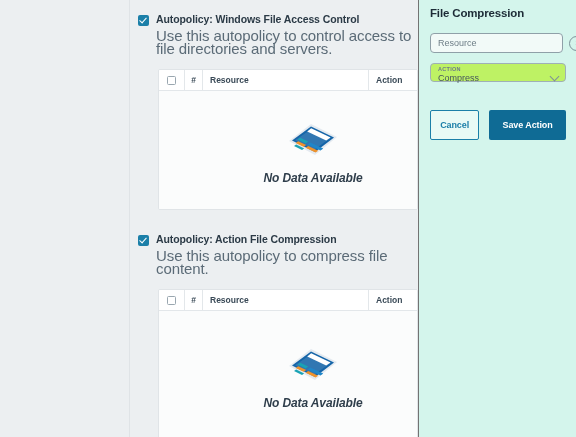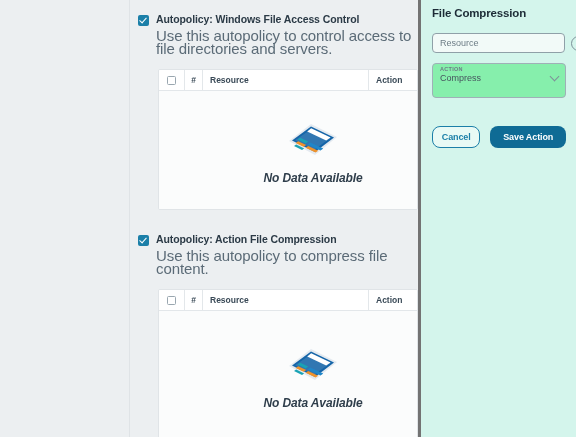--- a/index.html
+++ b/index.html
@@ -161,21 +161,21 @@
     font-style: italic;
   }
 
   
   .right-panel {
     width: 158px;
     flex: 0 0 158px;
     background: #d4f5ec;
     box-sizing: border-box;
     padding: 6px 10px 0 11px;
-    border-left: 3px solid #737373;
+    border-left: 1px solid #737373;
   }
 
   .panel-title {
     font-size: 11.5px;
     font-weight: bold;
     color: #1c2b36;
     letter-spacing: -0.15px;
     margin: 1px 0 0 0;
   }
 
@@ -218,22 +218,22 @@
     align-items: center;
     justify-content: center;
     font-size: 8px;
     font-family: "Liberation Serif", serif;
     color: #5e7078;
     line-height: 1;
   }
 
   .select-wrap {
     margin-top: 10px;
-    height: 35px;
-    background: #86efac;
+    height: 19px;
+    background: #bef264;
     border: 1px solid #9fb0b7;
     border-radius: 4px;
     position: relative;
     box-sizing: border-box;
     padding: 2px 18px 0 7px;
   }
   .select-label {
     font-size: 5.5px;
     font-weight: bold;
     color: #6c7d86;
@@ -256,22 +256,22 @@
     border-bottom: 1.3px solid #7e9099;
     transform: rotate(45deg);
   }
 
   .btn-row {
     display: flex;
     gap: 10px;
     margin-top: 28px;
   }
   .btn {
-    height: 22px;
-    border-radius: 8px;
+    height: 30px;
+    border-radius: 2px;
     font-family: "Liberation Sans", sans-serif;
     font-size: 9px;
     font-weight: bold;
     letter-spacing: -0.1px;
     display: flex;
     align-items: center;
     justify-content: center;
     box-sizing: border-box;
     cursor: pointer;
     border: 1px solid transparent;

